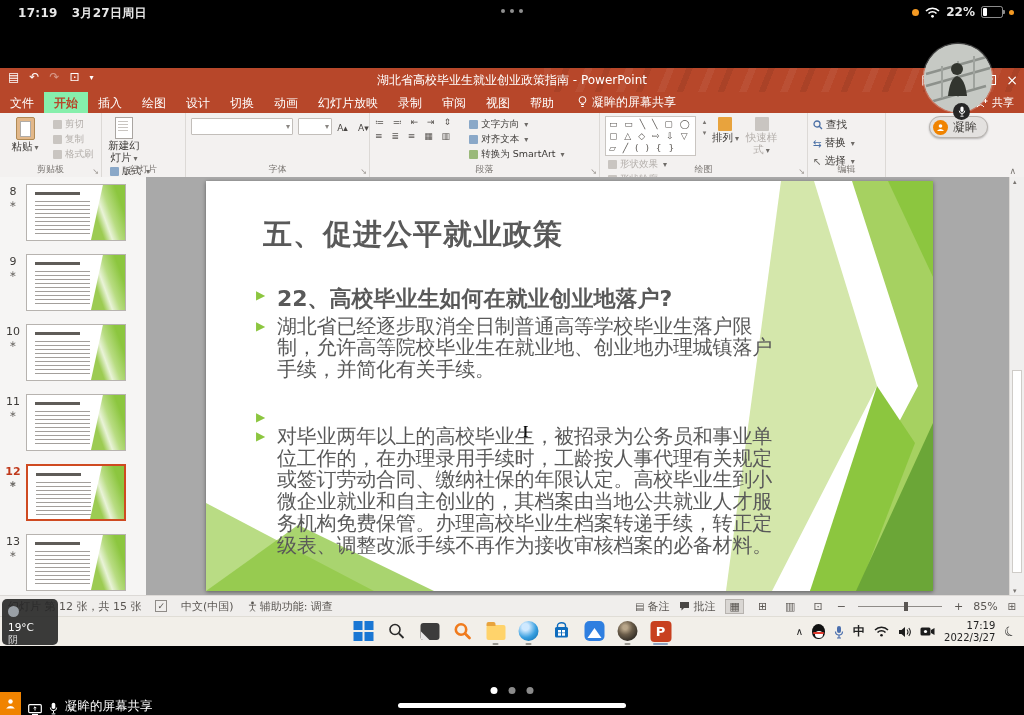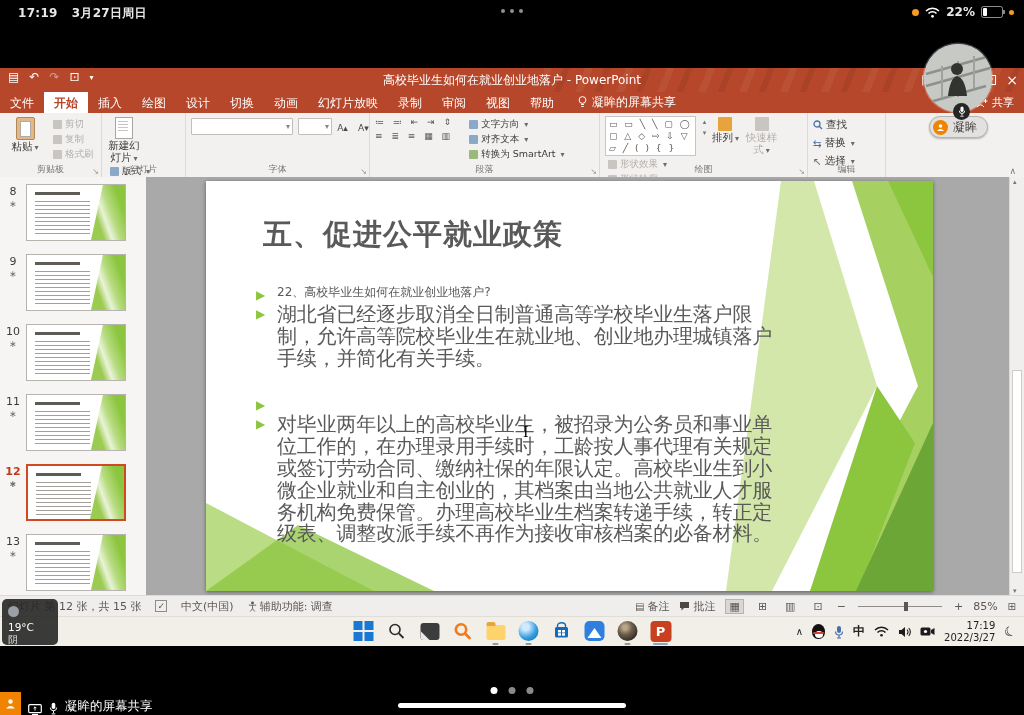--- a/index.html
+++ b/index.html
@@ -23,21 +23,21 @@
      background:repeating-linear-gradient(112deg,rgba(255,255,255,.05) 0 7px,transparent 7px 18px,rgba(0,0,0,.07) 18px 24px,transparent 24px 38px)}
   .qat{position:absolute;left:8px;top:2px;display:flex;gap:10px;align-items:center;font-size:12px}
   .qat .dim{opacity:.45}
   .win-title{position:absolute;left:0;right:0;top:4px;text-align:center;font-size:12px;color:#fff}
   .tb-right{position:absolute;right:6px;top:0;height:24px;display:flex;align-items:center;gap:10px;font-size:11px}
   .avatar-circ{width:15px;height:15px;border:1px solid #fff;border-radius:50%;display:flex;align-items:center;justify-content:center}
   .closeX{font-size:14px;line-height:14px}
   .tabrow{position:absolute;top:24px;left:0;right:0;height:21px;background:#b7472a;color:#fff;
           display:flex;align-items:stretch;font-size:12px}
   .tab{padding:3px 10px 2px;cursor:default}
-  .tab.sel{background:#ffffff;color:#b7472a;font-weight:bold}
+  .tab.sel{background:#86efac;color:#b7472a;font-weight:bold}
   .tellme{display:flex;align-items:center;gap:5px;margin-left:14px}
   .share-btn{position:absolute;right:10px;top:3px;display:flex;gap:4px;align-items:center;font-size:11px}
   
   .ribbon{position:absolute;top:45px;left:0;right:0;height:64px;background:#f3f1f0;border-bottom:1px solid #d8d5d2;display:flex}
   .rg{position:relative;border-right:1px solid #dcd9d6;padding:3px 5px 13px;box-sizing:border-box;flex:none}
   .rg-label{position:absolute;bottom:1px;left:0;right:0;text-align:center;font-size:9px;color:#7a7672}
   .dlg{position:absolute;right:2px;bottom:1px;font-size:8px;color:#9a948f}
   .bigbtn{display:inline-flex;flex-direction:column;align-items:center;font-size:10.5px;color:#3d3a37;
           width:40px;text-align:center;vertical-align:top;line-height:1.15;padding-top:1px}
   .smallcol{display:inline-flex;flex-direction:column;gap:2px;vertical-align:top;margin-left:3px;padding-top:2px}
@@ -80,21 +80,21 @@
      background:repeating-linear-gradient(#a39f9b 0 1px,transparent 1px 4px)}
   .tscroll{position:absolute;right:0;top:0;bottom:0;width:14px;background:#f0efee;border-left:1px solid #dcd9d6;font-size:7px;color:#7a7672;text-align:center}
   .tscroll .thm{position:absolute;left:2px;right:2px;top:46%;height:48%;background:#fff;border:1px solid #cfccc8}
   .editor{flex:1;position:relative}
   .slide{position:absolute;left:60px;top:4px;width:727px;height:410px;background:#fff;box-shadow:0 1px 4px rgba(0,0,0,.45)}
   .slide svg{position:absolute;inset:0}
   .s-title{position:absolute;left:57px;top:34px;font-size:29px;font-weight:bold;color:#595959;letter-spacing:1px}
   .s-list{position:absolute;left:50px;top:104px;width:530px;color:#595959}
   .s-row{display:flex;gap:8px}
   .s-bullet{color:#8cc63f;font-size:12px;line-height:1;padding-top:4px;flex:none;width:13px}
-  .s-head{font-size:12px;font-weight:normal;line-height:1.25}
+  .s-head{font-size:22px;font-weight:bold;line-height:1.25}
   .s-body{font-size:20px;line-height:1.09;letter-spacing:-.2px}
   .s-gap{height:26px}
   .cursorI{position:absolute;left:317px;top:243px;font-family:"DejaVu Serif",serif;font-size:14px;color:#000}
   
   .statusbar{position:absolute;bottom:0;left:0;right:0;height:20px;background:#f0eeec;border-top:1px solid #dcd9d6;
              font-size:11px;color:#5a5652;display:flex;align-items:center}
   .sb-left{display:flex;align-items:center;gap:14px;padding-left:8px}
   .sb-right{margin-left:auto;display:flex;align-items:center;gap:10px;padding-right:8px}
   .sb-ico{display:flex;align-items:center;gap:3px}
   .viewbtn{padding:1px 4px;font-size:11px;color:#5a5652}
@@ -172,21 +172,21 @@
 <div class="ppt">
   <div class="titlebar">
     <div class="tb-pattern"></div>
     <div class="qat">
       <span>▤</span>
       <span>↶</span>
       <span class="dim">↷</span>
       <span>⊡</span>
       <span style="font-size:8px">▾</span>
     </div>
-    <div class="win-title">高校毕业生如何在就业创业地落户 - PowerPoint</div>
+    <div class="win-title">湖北省高校毕业生就业创业政策指南 - PowerPoint</div>
     <div class="tb-right">
       <span>陈 谦</span>
       <span class="avatar-circ">
         <svg width="9" height="9" viewBox="0 0 10 10">
             <circle cx="5" cy="3.4" r="2" fill="#fff"></circle>
             <path d="M1 9 q4 -4.5 8 0z" fill="#fff"></path>
           </svg>
       </span>
       <span>
         <svg width="12" height="10" viewBox="0 0 12 10">

